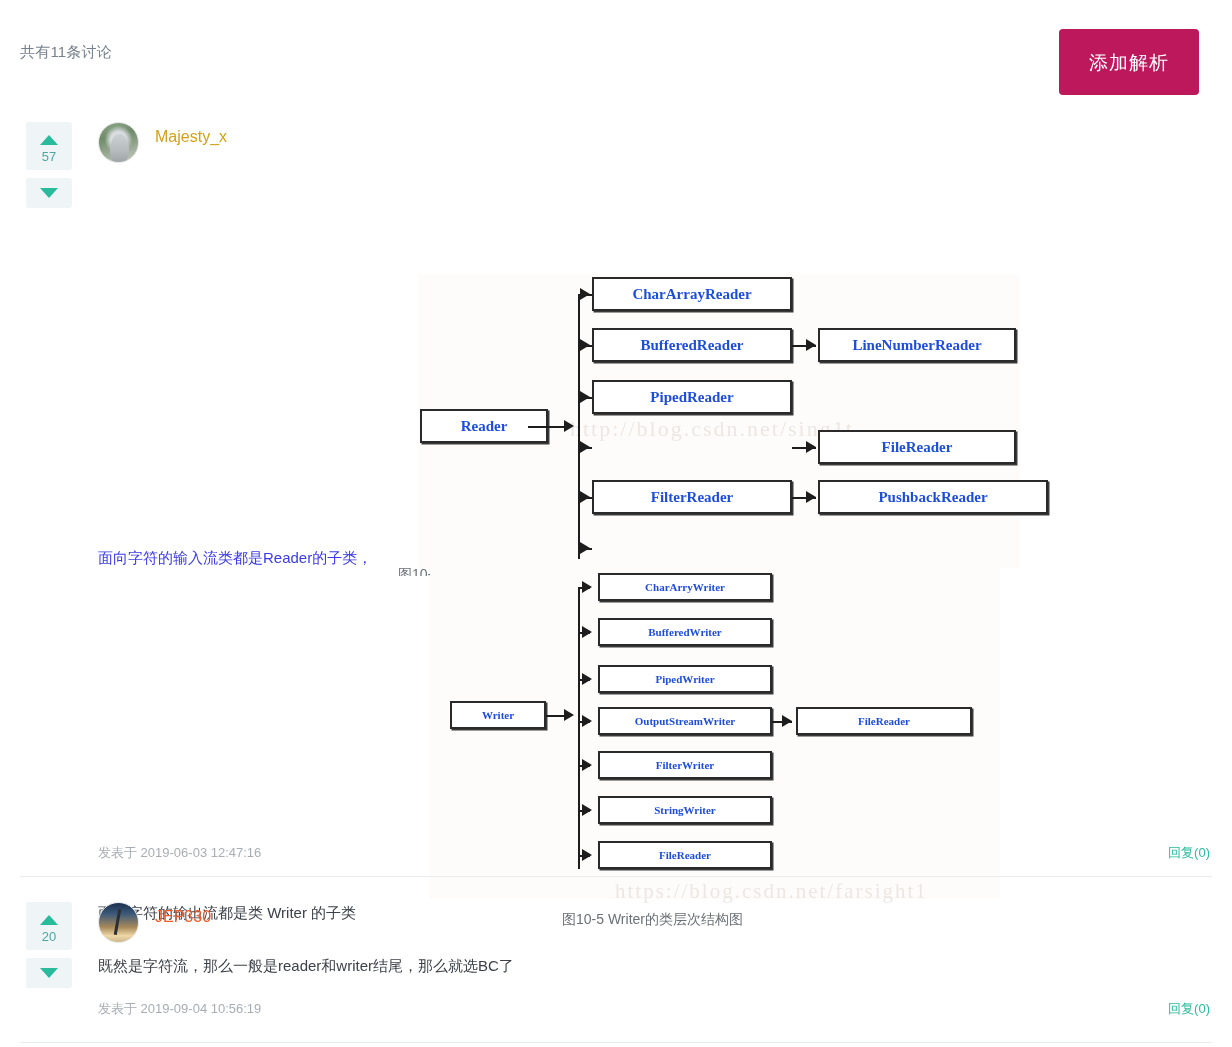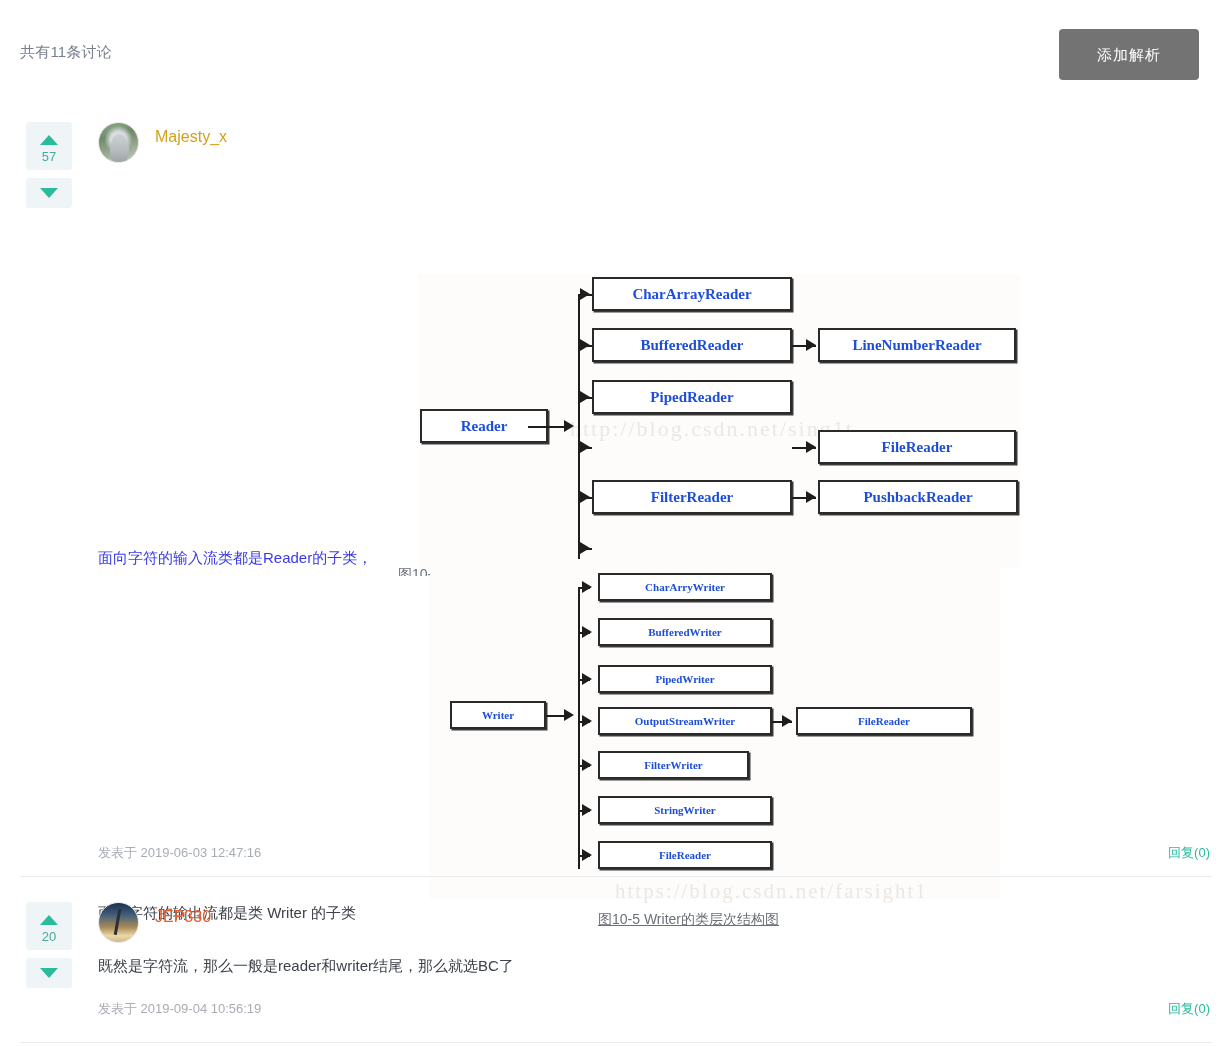--- a/index.html
+++ b/index.html
@@ -15,23 +15,23 @@
   
   .header {
     position: absolute; left: 0; top: 0; width: 1232px; height: 100px;
   }
   .header-title {
     position: absolute; left: 20px; top: 43px;
     font-size: 15px; color: #77818e; letter-spacing: .2px;
   }
   .add-btn {
     position: absolute; left: 1059px; top: 29px;
-    width: 140px; height: 51px;
-    background: #737373; border: none; border-radius: 4px;
-    color: #ffffff; font-size: 15px; letter-spacing: 1px;
+    width: 140px; height: 66px;
+    background: #be185d; border: none; border-radius: 4px;
+    color: #ffffff; font-size: 19px; letter-spacing: 1px;
     cursor: pointer; line-height: 51px; text-align: center;
     font-family: "Liberation Sans", "DejaVu Sans", sans-serif;
     padding: 0;
   }
 
   
   .comment { position: absolute; left: 0; width: 1232px; }
   .comment#c1 { top: 104px; height: 780px; }
   .comment#c2 { top: 884px; height: 163px; }
 
@@ -195,21 +195,21 @@
       <div class="arrow" style="left:162px; top:167px;"></div>
       <div class="hline" style="left:374px; top:173px; width:24px;"></div>
       <div class="arrow" style="left:388px; top:167px;"></div>
       <div class="node" style="left:400px; top:156px; width:198px;">FileReader</div>
 
       <div class="hline" style="left:160px; top:223px; width:14px;"></div>
       <div class="arrow" style="left:162px; top:217px;"></div>
       <div class="node" style="left:174px; top:206px; width:200px;">FilterReader</div>
       <div class="hline" style="left:374px; top:223px; width:24px;"></div>
       <div class="arrow" style="left:388px; top:217px;"></div>
-      <div class="node" style="left:400px; top:206px; width:200px;">PushbackReader</div>
+      <div class="node" style="left:400px; top:206px; width:230px;">PushbackReader</div>
 
       <div class="hline" style="left:160px; top:274px; width:14px;"></div>
       <div class="arrow" style="left:162px; top:268px;"></div>
     </div>
 
     <div class="clipped-caption">图10-4 Reader的类层次结构图</div>
 
     <div class="diagram" id="writer-diagram">
 
       <div class="watermark" style="left:185px; top:320px; font-size:21px;">https://blog.csdn.net/farsight1</div>
@@ -234,32 +234,32 @@
 
       <div class="hline" style="left:148px; top:162px; width:12px;"></div>
       <div class="arrow" style="left:152px; top:156px;"></div>
       <div class="node" style="left:168px; top:148px; width:174px;">OutputStreamWriter</div>
       <div class="hline" style="left:342px; top:162px; width:20px;"></div>
       <div class="arrow" style="left:352px; top:156px;"></div>
       <div class="node" style="left:366px; top:148px; width:176px;">FileReader</div>
 
       <div class="hline" style="left:148px; top:206px; width:12px;"></div>
       <div class="arrow" style="left:152px; top:200px;"></div>
-      <div class="node" style="left:168px; top:192px; width:151px;">FilterWriter</div>
+      <div class="node" style="left:168px; top:192px; width:174px;">FilterWriter</div>
 
       <div class="hline" style="left:148px; top:251px; width:12px;"></div>
       <div class="arrow" style="left:152px; top:245px;"></div>
       <div class="node" style="left:168px; top:237px; width:174px;">StringWriter</div>
 
       <div class="hline" style="left:148px; top:296px; width:12px;"></div>
       <div class="arrow" style="left:152px; top:290px;"></div>
       <div class="node" style="left:168px; top:282px; width:174px;">FileReader</div>
     </div>
 
-    <div class="caption" style="left:598px; top:807px;text-decoration:underline;">图10-5 Writer的类层次结构图</div>
+    <div class="caption" style="left:562px; top:807px;">图10-5 Writer的类层次结构图</div>
 
     <div class="body-text" style="left:98px; top:797px;">面向字符的输出流都是类 Writer 的子类</div>
 
     <div class="time" style="left:98px; top:740px;">发表于 2019-06-03 12:47:16</div>
 
     <div class="reply" style="top:740px;">回复(0)</div>
 
     <div class="divider" style="top:772px;"></div>
   </div>
 

